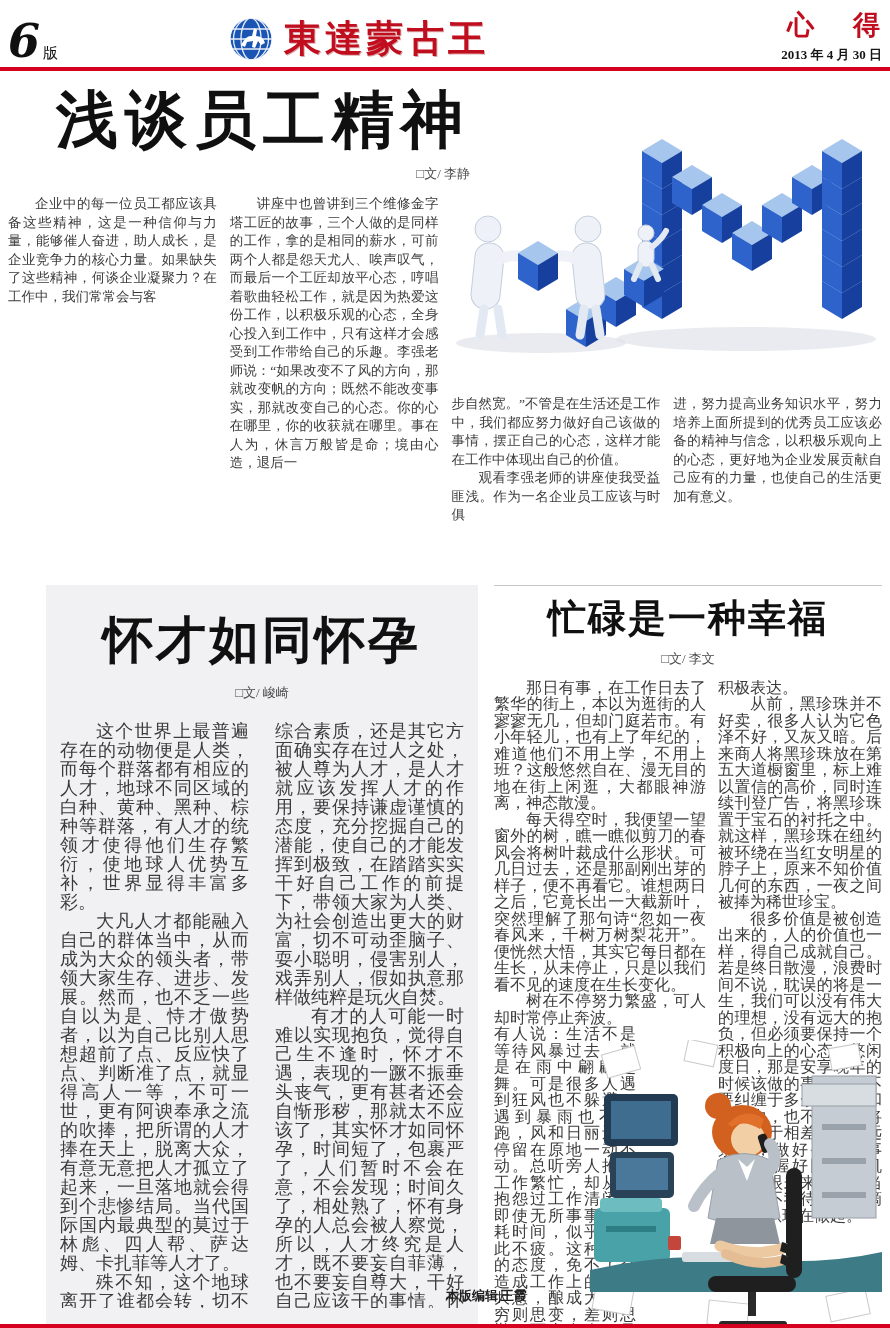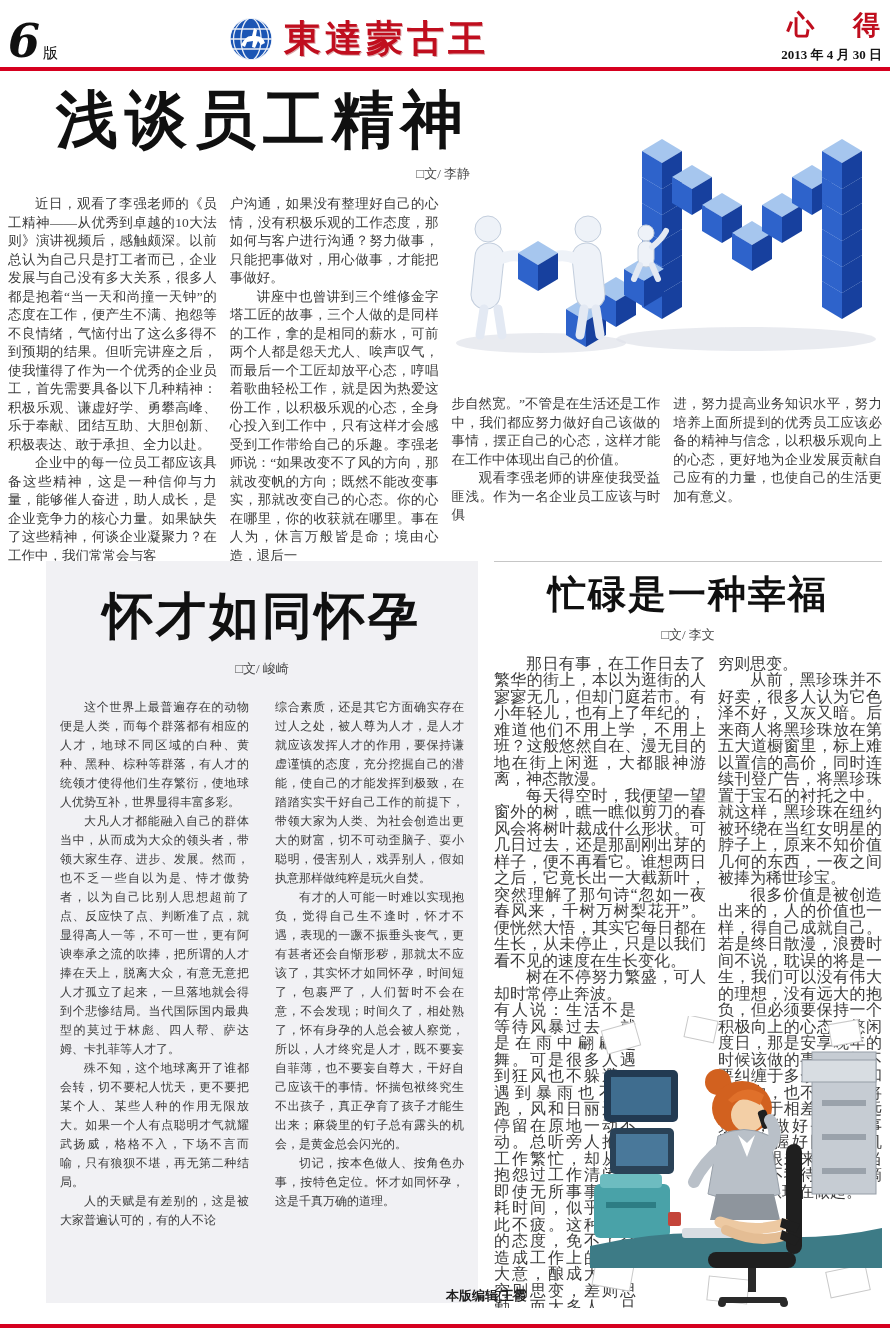--- a/index.html
+++ b/index.html
@@ -31,28 +31,28 @@
   .a1title{margin:0;font-size:62px;line-height:1.05;font-weight:bold;color:var(--headline_black,#101010);
            letter-spacing:7px;font-family:"DejaVu Serif","Liberation Serif",serif;}
   .a1head .byline{margin-top:13px;}
   .a1img{position:absolute;top:10px;right:0;width:436px;height:282px;}
   .a1cols{display:flex;gap:13px;margin-top:12px;height:366px;overflow:hidden;
           font-size:13.5px;line-height:18.5px;}
   .a1cols .col{flex:1;min-width:0;}
   .a1cols .col.pad{padding-top:200px;}
 
   
-  .bottomrow{display:flex;gap:16px;margin-top:0;height:742px;padding-left:38px;}
+  .bottomrow{display:flex;gap:16px;margin-top:24px;height:742px;padding-left:38px;}
 
   .a2{width:432px;flex:none;background:var(--article2_panel_bg,#f1f1f4);box-sizing:border-box;
       padding:28px 14px 16px;}
   .a2title{margin:0;text-align:center;font-size:50px;font-weight:900;letter-spacing:3px;
            color:var(--headline_black,#101010);line-height:1.1;}
   .a2 .byline{text-align:center;margin:16px 0 20px;}
-  .a2cols{display:flex;gap:26px;height:586px;overflow:hidden;font-size:12px;line-height:19px;}
+  .a2cols{display:flex;gap:26px;height:586px;overflow:hidden;font-size:18px;line-height:19px;}
   .a2cols .col2{flex:1;min-width:0;}
 
   .a3{flex:1;min-width:0;border-top:1px solid #c6c6c6;padding-top:12px;box-sizing:border-box;}
   .a3title{margin:0;text-align:center;font-size:38px;font-weight:900;letter-spacing:2px;
            color:var(--headline_black,#101010);line-height:1.1;}
   .a3 .byline{text-align:center;margin:10px 0 12px;}
   .a3body{position:relative;display:flex;gap:12px;height:652px;overflow:hidden;
           font-size:16px;line-height:16.5px;font-family:Liberation Serif, serif;}
   .a3colA{width:212px;flex:none;}
   .a3narrow{width:142px;}
@@ -155,25 +155,23 @@
           <rect x="128" y="162" width="29" height="66" rx="14" fill="#eef2f8" stroke="#c3cedd" transform="rotate(-6 142 195)"></rect>
           <path d="M130,178 Q112,170 98,182" stroke="#eef2f8" stroke-width="11" fill="none" stroke-linecap="round"></path>
           <path d="M138,228 l-4,26 M150,228 l4,26" stroke="#e3e9f3" stroke-width="9" stroke-linecap="round"></path>
           <use href="#cb" x="72" y="160" transform="scale(1)"></use>
         </g>
       </svg>
     </div>
 
     <div class="a1cols">
       <div class="col">
-          <p>近日，观看了李强老师的《员工精神——从优秀到卓越的10大法则》演讲视频后，感触颇深。以前总认为自己只是打工者而已，企业发展与自己没有多大关系，很多人都是抱着“当一天和尚撞一天钟”的态度在工作，便产生不满、抱怨等不良情绪，气恼付出了这么多得不到预期的结果。但听完讲座之后，使我懂得了作为一个优秀的企业员工，首先需要具备以下几种精神：积极乐观、谦虚好学、勇攀高峰、乐于奉献、团结互助、大胆创新、积极表达、敢于承担、全力以赴。</p>
           <p>企业中的每一位员工都应该具备这些精神，这是一种信仰与力量，能够催人奋进，助人成长，是企业竞争力的核心力量。如果缺失了这些精神，何谈企业凝聚力？在工作中，我们常常会与客</p>
         </div>
       <div class="col">
-          <p class="cont">户沟通，如果没有整理好自己的心情，没有积极乐观的工作态度，那如何与客户进行沟通？努力做事，只能把事做对，用心做事，才能把事做好。</p>
           <p>讲座中也曾讲到三个维修金字塔工匠的故事，三个人做的是同样的工作，拿的是相同的薪水，可前两个人都是怨天尤人、唉声叹气，而最后一个工匠却放平心态，哼唱着歌曲轻松工作，就是因为热爱这份工作，以积极乐观的心态，全身心投入到工作中，只有这样才会感受到工作带给自己的乐趣。李强老师说：“如果改变不了风的方向，那就改变帆的方向；既然不能改变事实，那就改变自己的心态。你的心在哪里，你的收获就在哪里。事在人为，休言万般皆是命；境由心造，退后一</p>
         </div>
       <div class="col pad">
           <p class="cont">步自然宽。”不管是在生活还是工作中，我们都应努力做好自己该做的事情，摆正自己的心态，这样才能在工作中体现出自己的价值。</p>
           <p>观看李强老师的讲座使我受益匪浅。作为一名企业员工应该与时俱</p>
         </div>
       <div class="col pad">
           <p class="cont">进，努力提高业务知识水平，努力培养上面所提到的优秀员工应该必备的精神与信念，以积极乐观向上的心态，更好地为企业发展贡献自己应有的力量，也使自己的生活更加有意义。</p>
         </div>
     </div>
@@ -207,21 +205,21 @@
           <div class="a3wide">
               <p>那日有事，在工作日去了繁华的街上，本以为逛街的人寥寥无几，但却门庭若市。有小年轻儿，也有上了年纪的，难道他们不用上学，不用上班？这般悠然自在、漫无目的地在街上闲逛，大都眼神游离，神态散漫。</p>
               <p>每天得空时，我便望一望窗外的树，瞧一瞧似剪刀的春风会将树叶裁成什么形状。可几日过去，还是那副刚出芽的样子，便不再看它。谁想两日之后，它竟长出一大截新叶，突然理解了那句诗“忽如一夜春风来，千树万树梨花开”。便恍然大悟，其实它每日都在生长，从未停止，只是以我们看不见的速度在生长变化。</p>
               <p>树在不停努力繁盛，可人却时常停止奔波。</p>
             </div>
           <div class="a3narrow">
               <p class="cont">有人说：生活不是等待风暴过去，就是在雨中翩翩起舞。可是很多人遇到狂风也不躲避，遇到暴雨也不奔跑，风和日丽还是停留在原地一动不动。总听旁人抱怨工作繁忙，却从未抱怨过工作清闲，即使无所事事，干耗时间，似乎也乐此不疲。这种轻率的态度，免不了会造成工作上的疏忽大意，酿成大错。穷则思变，差则思勤，而太多人，只是随遇而安，顺其自然，得过且过，时间久了变得心浮气躁，不善于</p>
             </div>
         </div>
         <div class="a3colB">
-            <p class="cont">穷则思变。</p>
+            <p class="cont">积极表达。</p>
             <p>从前，黑珍珠并不好卖，很多人认为它色泽不好，又灰又暗。后来商人将黑珍珠放在第五大道橱窗里，标上难以置信的高价，同时连续刊登广告，将黑珍珠置于宝石的衬托之中。就这样，黑珍珠在纽约被环绕在当红女明星的脖子上，原来不知价值几何的东西，一夜之间被捧为稀世珍宝。</p>
             <p>很多价值是被创造出来的，人的价值也一样，得自己成就自己。若是终日散漫，浪费时间不说，耽误的将是一生，我们可以没有伟大的理想，没有远大的抱负，但必须要保持一个积极向上的心态。悠闲度日，那是安享晚年的时候该做的事情。切不要纠缠于多余的情绪和评判中，也不要急于将自己置于相差甚远的远景中，做好手头的事情，把握好眼前的机会，着眼未来，立足当前；时不我待，从点滴做起，从现在做起。</p>
           </div>
 
         <div class="a3img">
           <svg width="292" height="292" viewBox="0 0 292 292">
 
             <g fill="#ffffff" stroke="#c9c9c9">
               <rect x="14" y="10" width="34" height="24" transform="rotate(-16 31 22)"></rect>
               <rect x="96" y="2" width="30" height="22" transform="rotate(12 111 13)"></rect>

